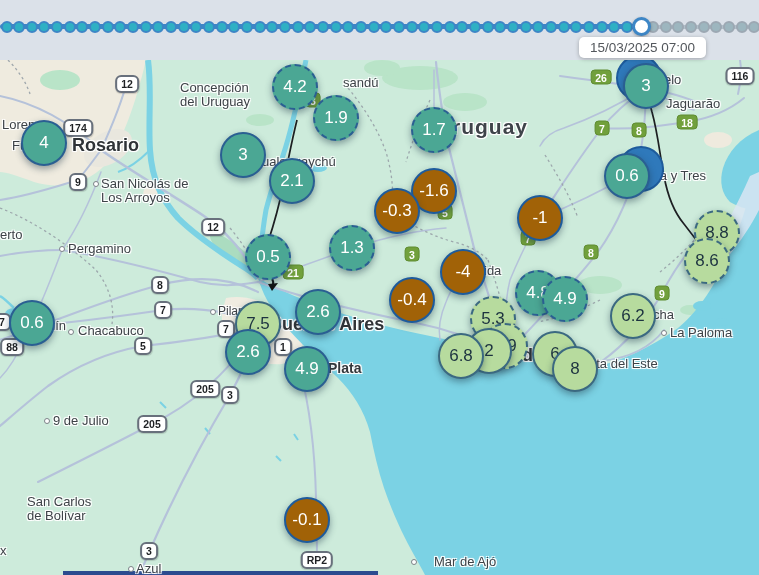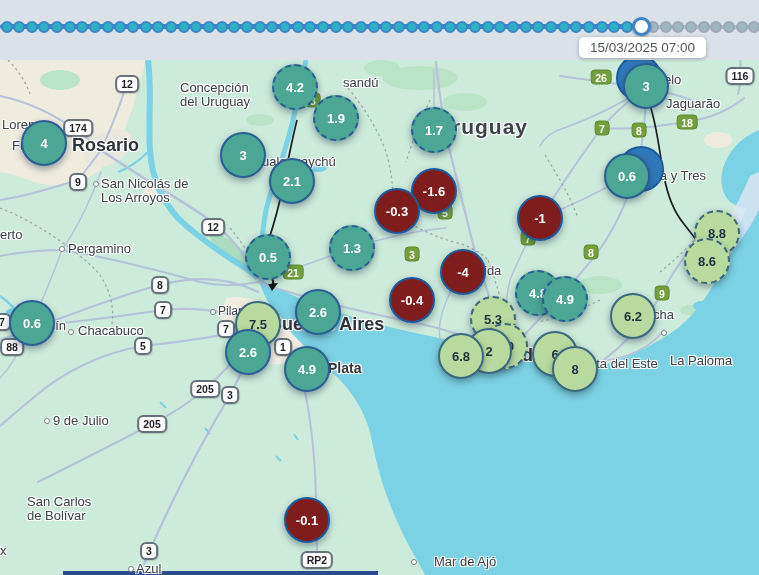--- a/index.html
+++ b/index.html
@@ -29,24 +29,24 @@
   .map-label.city-md{font-size:14px;font-weight:bold;color:#34383c;}
   .map-label.country{font-size:21px;font-weight:bold;color:#3f444a;letter-spacing:1px;}
   .shield{position:absolute;transform:translate(-50%,-50%);background:#fff;border:2px solid #68707c;
           border-radius:6px;font-size:10.5px;font-weight:bold;color:#1f2124;padding:1px 4px;z-index:4;
           box-shadow:0 1px 1px rgba(0,0,0,.15);white-space:nowrap;}
   .badge{position:absolute;transform:translate(-50%,-50%);background:#71a03c;border:1.5px solid #5e8b30;
          border-radius:4px;color:#fff;font-size:10.5px;font-weight:bold;padding:0.5px 3.5px;z-index:4;white-space:nowrap;}
   .town-dot{position:absolute;width:4px;height:4px;border:1.5px solid #7c8288;background:#fff;
             border-radius:50%;transform:translate(-50%,-50%);z-index:4;}
   .marker{position:absolute;width:42px;height:42px;border-radius:50%;transform:translate(-50%,-50%);
-          display:flex;align-items:center;justify-content:center;font-weight:bold;font-size:13px;
+          display:flex;align-items:center;justify-content:center;font-weight:normal;font-size:17px;
           z-index:10;border:2.5px solid;box-shadow:0 3px 7px rgba(30,55,70,.45);}
   .marker.teal{background:#4ba794;border-color:#2a5f92;color:#fff;}
-  .marker.blue{background:#7f1d1d;border-color:#1d5b9c;color:#fff;}
+  .marker.blue{background:#a16207;border-color:#1d5b9c;color:#fff;}
   .marker.green{background:#b7db9e;border-color:#3b6981;color:#1d3340;}
   .marker.dashed{border-style:dashed;}
   .behind-blue{position:absolute;width:42px;height:42px;border-radius:50%;
           transform:translate(-50%,-50%);background:#2f79bb;border:2.5px solid #1d5b9c;z-index:9;}
 </style>
 </head>
 <body>
 
 <div class="app">
 
@@ -250,21 +250,21 @@
         <div class="map-label " style="left: 180px; top: 21px;">Concepción</div>
         <div class="map-label " style="left: 180px; top: 35px;">del Uruguay</div>
         <div class="map-label " style="left: 343px; top: 16px;">sandú</div>
         <div class="map-label " style="left: 262px; top: 95px;">ualeguaychú</div>
         <div class="map-label country" style="left: 452px; top: 56px;">ruguay</div>
         <div class="map-label " style="left: 664px; top: 13px;">elo</div>
         <div class="map-label " style="left: 666px; top: 37px;">Jaguarão</div>
         <div class="map-label " style="left: 649px; top: 109px;">nta y Tres</div>
         <div class="map-label " style="left: 484px; top: 204px;">ida</div>
         <div class="map-label " style="left: 653px; top: 248px;">cha</div>
-        <div class="map-label " style="left: 670px; top: 266px; margin-top: 28px;">La Paloma</div>
+        <div class="map-label " style="left: 670px; top: 266px;">La Paloma</div>
         <div class="map-label city-lg" style="left: 507px; top: 286px;">vide</div>
         <div class="map-label " style="left: 589px; top: 297px;">nta del Este</div>
       </div>
     <div id="shields">
         <div class="shield" style="left: 127px; top: 24px;">12</div>
         <div class="shield" style="left: 78px; top: 68px;">174</div>
         <div class="shield" style="left: 78px; top: 122px;">9</div>
         <div class="shield" style="left: 213px; top: 167px;">12</div>
         <div class="shield" style="left: 160px; top: 225px;">8</div>
         <div class="shield" style="left: 163px; top: 250px;">7</div>

